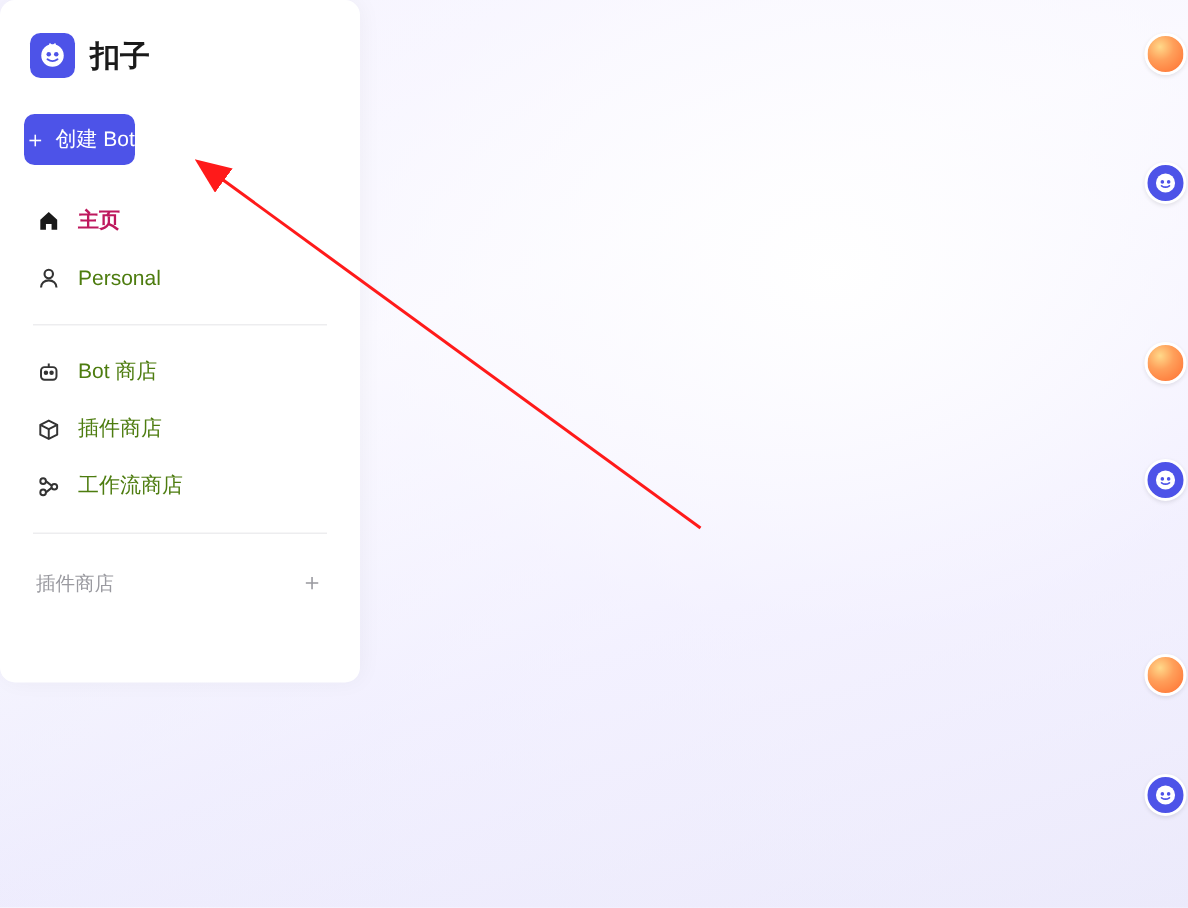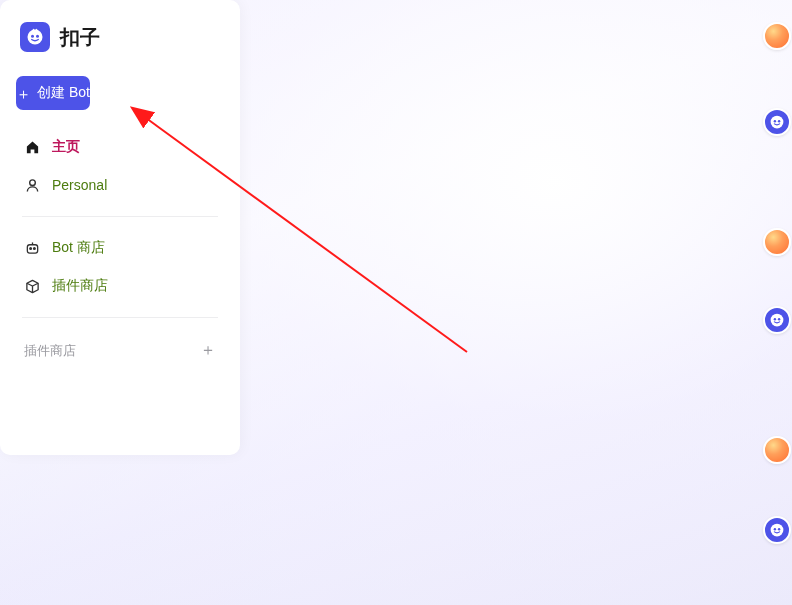--- a/index.html
+++ b/index.html
@@ -227,20 +227,31 @@
     <div class="nav-item">
       <span class="nav-icon">
         <svg viewBox="0 0 16 16" width="15" height="15" fill="none" stroke="#333" stroke-width="1.4" stroke-linejoin="round">
             <path d="M8 1.5 L14 4.5 V11.5 L8 14.5 L2 11.5 V4.5 Z"></path>
             <path d="M2 4.5 L8 7.5 L14 4.5"></path>
             <path d="M8 7.5 V14.5"></path>
           </svg>
       </span>
       <span>插件商店</span>
     </div>
+    <div class="nav-item">
+      <span class="nav-icon">
+        <svg viewBox="0 0 16 16" width="15" height="15" fill="none" stroke="#333" stroke-width="1.4">
+            <circle cx="4" cy="4" r="2"></circle>
+            <circle cx="12" cy="8" r="2"></circle>
+            <circle cx="4" cy="12" r="2"></circle>
+            <path d="M6 4 L10 7.2 M10 8.8 L6 12"></path>
+          </svg>
+      </span>
+      <span>工作流商店</span>
+    </div>
   </div>
 
   <div class="divider"></div>
 
   <div class="section-header">
     <span>插件商店</span>
     <span class="add-icon">＋</span>
   </div>
 </div>
 

